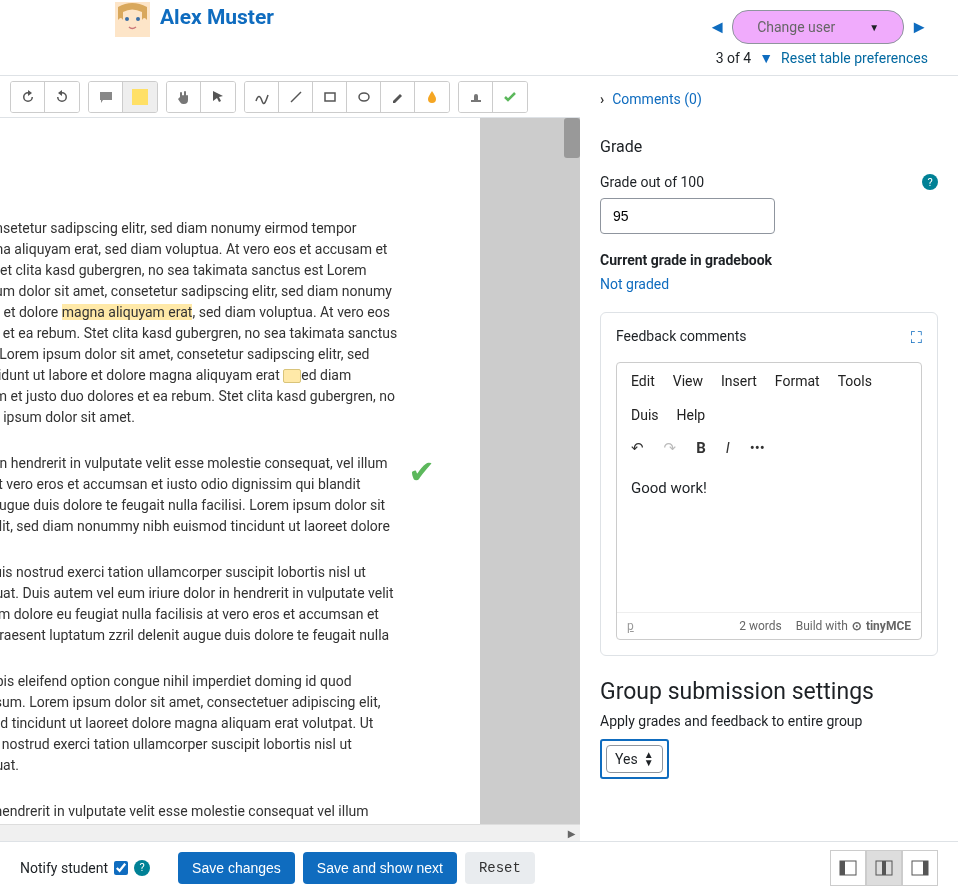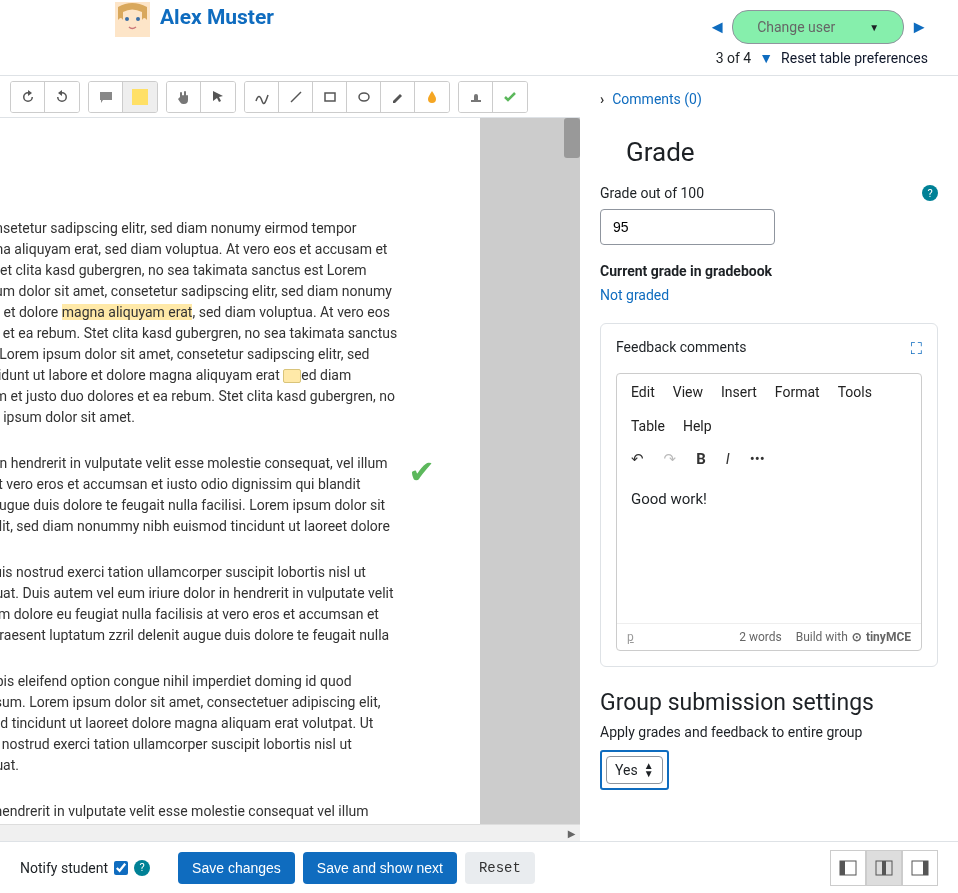--- a/index.html
+++ b/index.html
@@ -1,25 +1,25 @@
 <!DOCTYPE html>
 <html><head>
 <meta charset="utf-8">
 <style>
 * { box-sizing: border-box; margin: 0; padding: 0; }
 body { font-family: -apple-system, BlinkMacSystemFont, "Segoe UI", Roboto, Arial, sans-serif; font-size: 14px; color: #1d2125; width: 958px; height: 893px; overflow: hidden; background: #fff; }
-a { color: #0f172a; text-decoration: none; }
+a { color: #0369a1; text-decoration: none; }
 .header { display: flex; align-items: flex-start; padding: 0 15px; height: 75px; position: relative; }
 .avatar { width: 35px; height: 35px; border-radius: 4px; display: inline-flex; align-items: center; justify-content: center; margin-left: 100px; margin-top: 2px; margin-right: 10px; }
 .avatar svg { width: 35px; height: 35px; }
 .student-name { color: #0f6cbf; font-size: 21px; font-weight: 700; margin-top: 5px; }
 .header-right { position: absolute; right: 30px; top: 10px; display: flex; flex-direction: column; align-items: flex-end; gap: 6px; }
 .nav-row { display: flex; align-items: center; gap: 6px; }
 .arrow-l, .arrow-r { color: #0f6cbf; font-size: 18px; cursor: pointer; }
-.change-user { width: 172px; height: 34px; border: 1px solid #8f959e; border-radius: 16px; padding: 0 24px; display: flex; align-items: center; justify-content: space-between; cursor: pointer; background: #86efac; }
+.change-user { width: 172px; height: 34px; border: 1px solid #8f959e; border-radius: 16px; padding: 0 24px; display: flex; align-items: center; justify-content: space-between; cursor: pointer; background: #f0abfc; }
 .change-user span:first-child { color: #666; }
 .caret { font-size: 10px; }
 .filter-row { display: flex; align-items: center; gap: 8px; font-size: 14px; }
 .filter-icon { color: #0f6cbf; }
 .main { display: flex; height: 766px; border-top: 1px solid #dee2e6; }
 .left { width: 580px; display: flex; flex-direction: column; }
 .toolbar { height: 42px; border-bottom: 1px solid #dee2e6; display: flex; align-items: center; padding: 0 6px; gap: 0; background: #fff; }
 .tb-group { display: flex; border: 1px solid #ccc; border-radius: 3px; margin: 0 4px; overflow: hidden; }
 .tb-btn { width: 34px; height: 30px; display: flex; align-items: center; justify-content: center; cursor: pointer; background: #fff; border-right: 1px solid #ccc; }
 .tb-btn:last-child { border-right: none; }
@@ -33,21 +33,21 @@
 .hl { background: #ffe9a8; }
 .note-ico { display: inline-block; width: 18px; height: 14px; background: #ffe9a8; border: 1px solid #d9c47a; border-radius: 2px; vertical-align: middle; }
 .check-mark { position: absolute; right: 45px; top: 335px; color: #5cb85c; font-size: 32px; }
 .gray-strip { width: 100px; background: #ccc; position: relative; }
 .gray-strip .thumb { position: absolute; top: 0; right: 0; width: 16px; height: 40px; background: #999; border-radius: 3px; }
 .hscroll { height: 17px; background: #f0f0f0; border-top: 1px solid #ddd; display: flex; align-items: center; justify-content: flex-end; }
 .hscroll .ar { width: 17px; height: 17px; display: flex; align-items: center; justify-content: center; cursor: pointer; color: #666; font-size: 10px; }
 .right { flex: 1; padding: 15px 20px; overflow-y: auto; }
 .comments-row { display: flex; align-items: center; gap: 8px; color: #0f6cbf; cursor: pointer; margin-bottom: 30px; }
 .chev { color: #333; font-weight: bold; }
-.section-h { font-size: 26px; font-weight: 400; margin-bottom: 18px; margin-left: 26px; }
+.section-h { font-size: 16px; font-weight: 400; margin-bottom: 18px; }
 .grade-label-row { display: flex; justify-content: space-between; align-items: center; margin-bottom: 8px; }
 .help-ico { width: 16px; height: 16px; border-radius: 50%; background: #008196; color: #fff; font-size: 11px; display: inline-flex; align-items: center; justify-content: center; cursor: pointer; }
 .grade-input { width: 175px; height: 36px; border: 1px solid #8f959e; border-radius: 4px; padding: 16px 12px; font-size: 14px; margin-bottom: 18px; }
 .cg-label { margin-bottom: 8px; font-weight: bold; }
 .not-graded { color: #0f6cbf; margin-bottom: 20px; display: block; }
 .feedback-box { border: 1px solid #dee2e6; border-radius: 6px; padding: 15px; }
 .fb-head { display: flex; justify-content: space-between; align-items: flex-start; margin-bottom: 15px; }
 .expand-ico { color: #0f6cbf; cursor: pointer; font-size: 16px; }
 .editor { border: 1px solid #ccc; border-radius: 4px; }
 .ed-menu { display: flex; flex-wrap: wrap; gap: 18px; padding: 10px 14px; font-size: 14px; color: #222; }
@@ -256,21 +256,21 @@
         <span>Feedback comments</span>
         <span class="expand-ico">⛶</span>
       </div>
       <div class="editor">
         <div class="ed-menu">
           <span>Edit</span>
           <span>View</span>
           <span>Insert</span>
           <span>Format</span>
           <span>Tools</span>
-          <span>Table</span>
+          <span>Duis</span>
           <span>Help</span>
         </div>
         <div class="ed-tools">
           <span>↶</span>
           <span style="color:#bbb">↷</span>
           <span><b>B</b></span>
           <span><i>I</i></span>
           <span>•••</span>
         </div>
         <div class="ed-content">Good work!</div>

